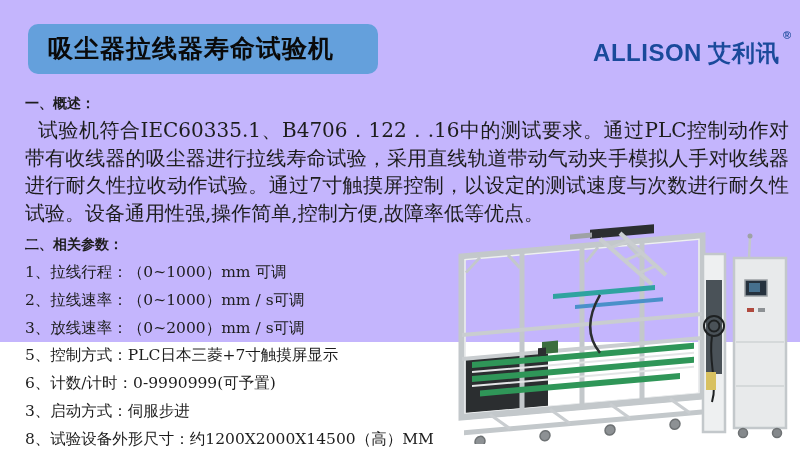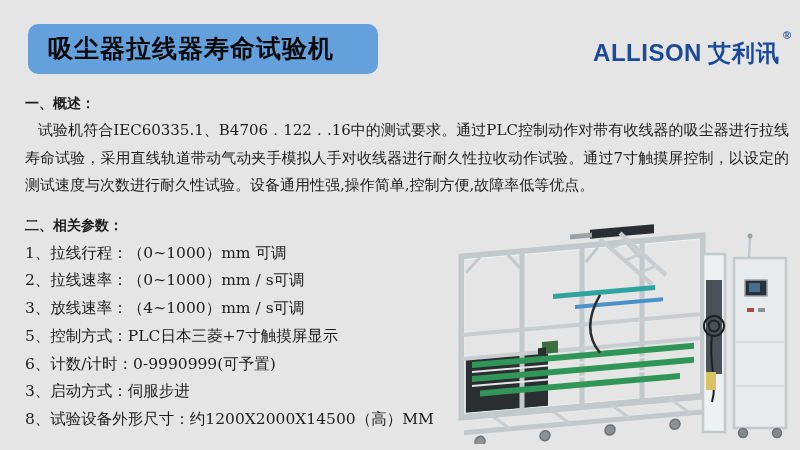--- a/index.html
+++ b/index.html
@@ -6,22 +6,22 @@
   html, body { width: 800px; height: 450px; }
   body {
     font-family: "DejaVu Serif", "Liberation Serif", serif;
     background: #ffffff;
     overflow: hidden;
     position: relative;
   }
   .page {
     position: absolute;
     left: 0; top: 0;
-    width: 800px; height: 450px;
-    background: #e5e5e5;
+    width: 800px; height: 342px;
+    background: #c4b5fd;
   }
   
   .title-box {
     position: absolute;
     left: 28px; top: 24px;
     background: #64a0dc;
     border-radius: 10px;
     padding: 8px 44px 9px 20px;
     font-size: 25px;
     font-weight: bold;
@@ -62,22 +62,22 @@
     color: #1d1d1d;
   }
   .section-heading {
     line-height: 26px;
     font-weight: bold;
     font-size: 14px;
   }
   .overview-paragraph {
     text-indent: 13px;
     line-height: 27.5px;
-    font-size: 15px;
-    margin: 1px 0 12px 0;
+    font-size: 20px;
+    margin: 1px 0 4px 0;
     text-align: justify;
   }
   .specs-heading { margin-top: 0; }
   .spec-list { margin-top: 2px; }
   .spec-item {
     line-height: 27.8px;
     font-size: 15.5px;
     white-space: nowrap;
   }
   
@@ -98,21 +98,21 @@
     <span class="latin">ALLISON</span><span class="cjk">艾利讯</span><span class="reg">®</span>
   </div>
 
   <div class="content">
     <div class="section-heading">一、概述：</div>
     <div class="overview-paragraph">试验机符合IEC60335.1、B4706．122．.16中的测试要求。通过PLC控制动作对带有收线器的吸尘器进行拉线寿命试验，采用直线轨道带动气动夹手模拟人手对收线器进行耐久性拉收动作试验。通过7寸触摸屏控制，以设定的测试速度与次数进行耐久性试验。设备通用性强,操作简单,控制方便,故障率低等优点。</div>
     <div class="section-heading specs-heading">二、相关参数：</div>
     <div class="spec-list">
       <div class="spec-item">1、拉线行程：（0~1000）mm 可调</div>
       <div class="spec-item">2、拉线速率：（0~1000）mm / s可调</div>
-      <div class="spec-item">3、放线速率：（4~1000）mm / s可调</div>
+      <div class="spec-item">3、放线速率：（0~2000）mm / s可调</div>
       <div class="spec-item">5、控制方式：PLC日本三菱+7寸触摸屏显示</div>
       <div class="spec-item">6、计数/计时：0-9990999(可予置)</div>
       <div class="spec-item">3、启动方式：伺服步进</div>
       <div class="spec-item">8、试验设备外形尺寸：约1200X2000X14500（高）MM</div>
 
     </div>
   </div>
 
   <svg class="machine-photo" viewBox="0 0 345 222" xmlns="http://www.w3.org/2000/svg">
 

